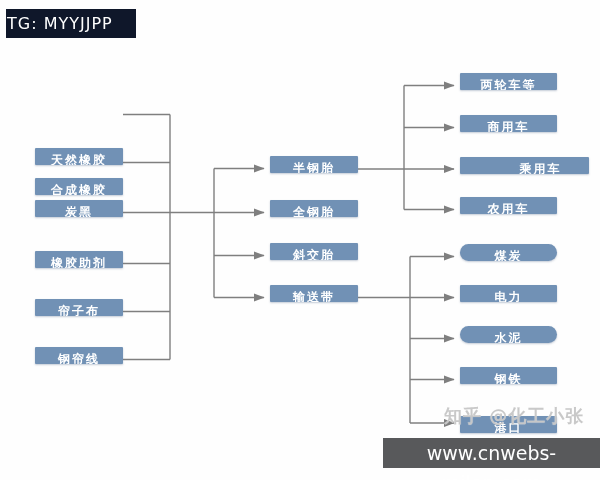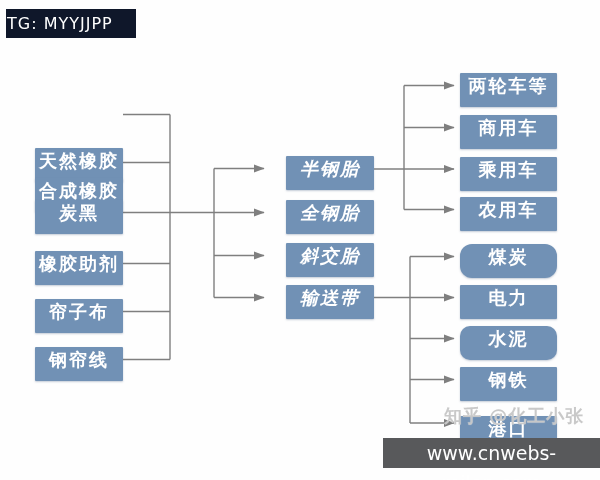--- a/index.html
+++ b/index.html
@@ -6,35 +6,35 @@
   body{
     width:600px;height:480px;
     background:#fdfdfd;
     font-family:"DejaVu Sans","Liberation Sans",sans-serif;
     overflow:hidden;
   }
   .canvas{position:relative;width:600px;height:480px;background:#fefefe;}
   .connector-layer{position:absolute;left:0;top:0;width:600px;height:480px;}
   .node{
     position:absolute;
-    height:34px;
+    height:17px;
     background:#7191b5;
     color:#ffffff;
-    font-size:18px;
+    font-size:12px;
     font-weight:bold;
     letter-spacing:2px;
     line-height:25px;
     text-align:center;
     box-shadow:0 1px 2px rgba(90,110,140,0.35);
     border-radius:1px;
     white-space:nowrap;
     overflow:hidden;
   }
   .node.left-col{left:35px;width:88px;}
-  .node.mid-col{left:286px;width:88px;font-style:italic;}
+  .node.mid-col{left:270px;width:88px;}
   .node.right-col{left:460px;width:97px;}
   .tag-badge{
     position:absolute;left:6px;top:9px;width:130px;height:29px;
     background:#0f172a;color:#ffffff;
     font-size:16px;line-height:29px;
     padding-left:1px;letter-spacing:1px;
     box-sizing:border-box;
   }
   .footer-bar{
     position:absolute;left:383px;top:438px;width:217px;height:30px;
@@ -104,21 +104,21 @@
   <div class="node left-col" style="top:299px;">帘子布</div>
   <div class="node left-col" style="top:347px;">钢帘线</div>
 
   <div class="node mid-col" style="top:156px;">半钢胎</div>
   <div class="node mid-col" style="top:200px;">全钢胎</div>
   <div class="node mid-col" style="top:285px;">输送带</div>
   <div class="node mid-col" style="top:243px;">斜交胎</div>
 
   <div class="node right-col" style="top:73px;">两轮车等</div>
   <div class="node right-col" style="top:115px;">商用车</div>
-  <div class="node right-col" style="top:157px;">乘用车</div>
+  <div class="node right-col" style="top:157px;padding-left:32px;">乘用车</div>
   <div class="node right-col" style="top:197px;">农用车</div>
 
   <div class="node right-col" style="top:244px;border-radius:12px;">煤炭</div>
   <div class="node right-col" style="top:285px;">电力</div>
   <div class="node right-col" style="top:326px;border-radius:10px;">水泥</div>
   <div class="node right-col" style="top:367px;">钢铁</div>
   <div class="node right-col" style="top:416px;">港口</div>
 
   <div class="watermark">知乎 @化工小张</div>
 

